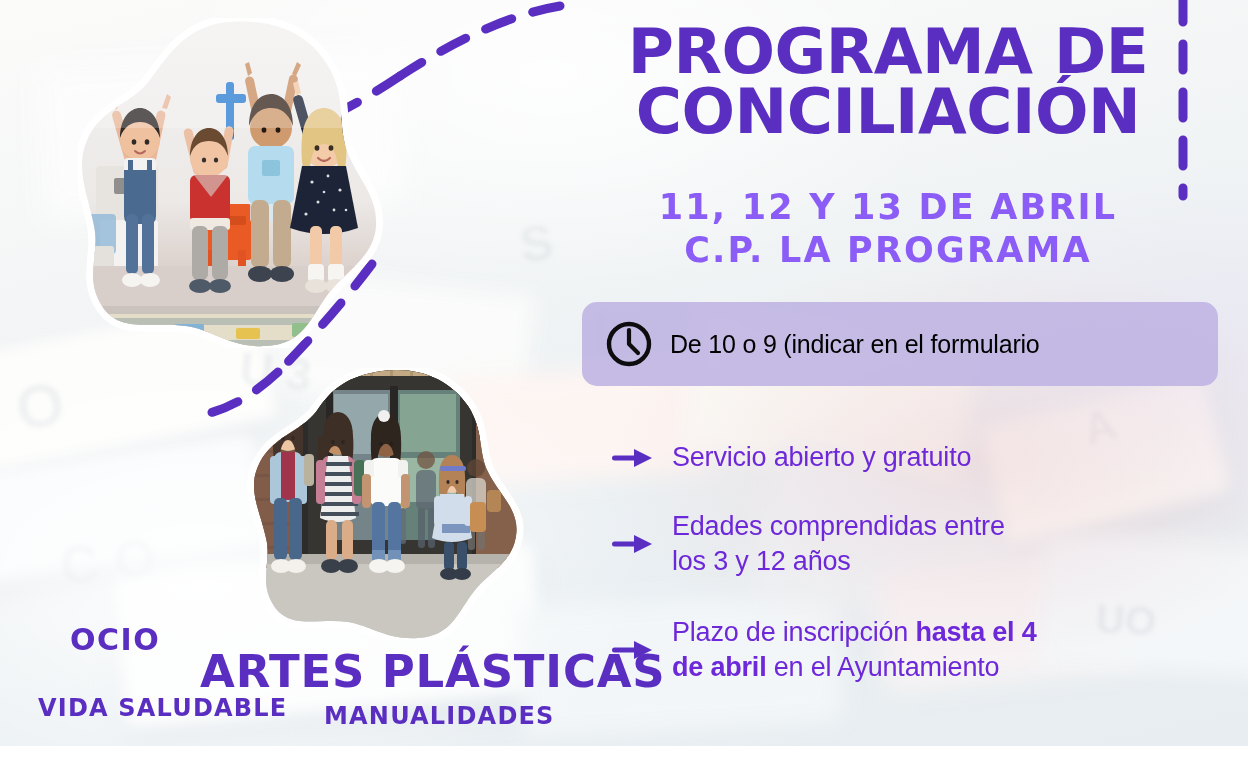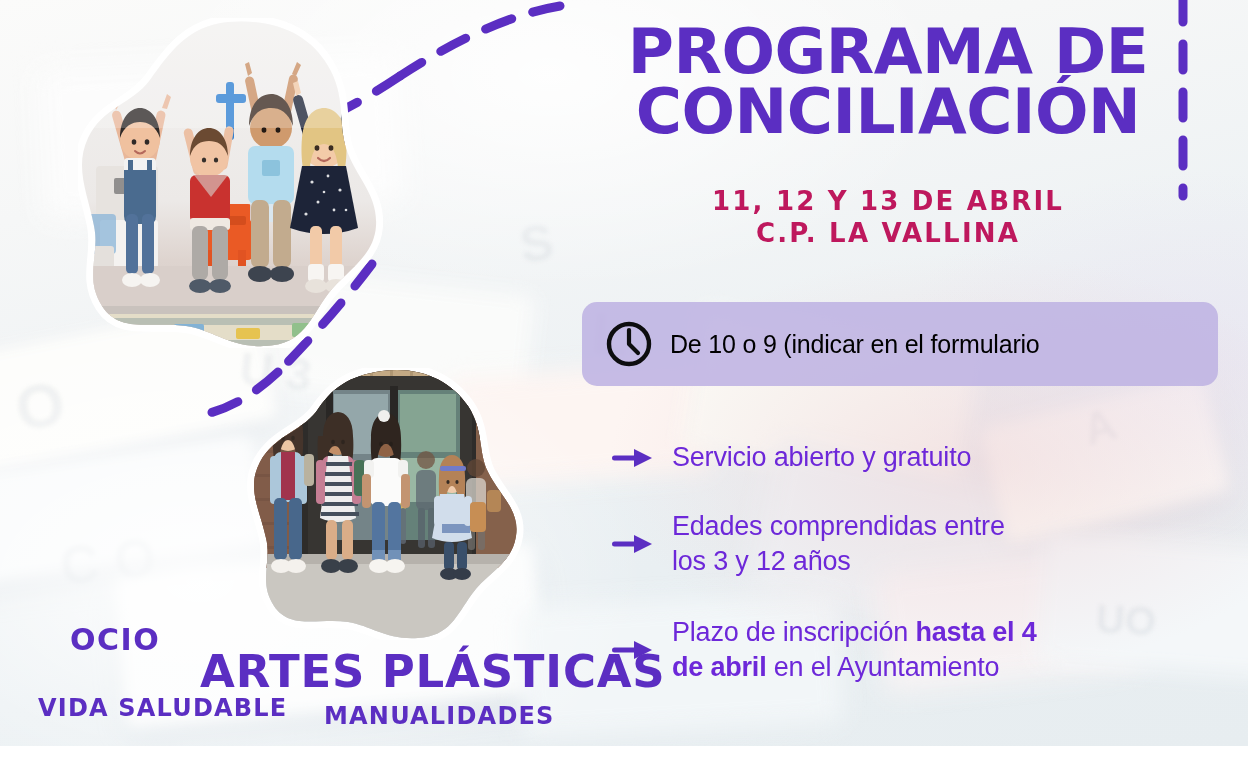--- a/index.html
+++ b/index.html
@@ -58,23 +58,23 @@
   .title{
     position:absolute;left:578px;top:22px;width:620px;
     color:#5B2EC2;
     font-family:"DejaVu Sans", sans-serif;
     font-weight:700;font-size:63px;line-height:0.96;
     letter-spacing:-0.5px;text-align:center;
   }
   .title .l2{display:block;}
   .subtitle{
     position:absolute;left:578px;top:186px;width:620px;
-    color:#be185d;
+    color:#8b5cf6;
     font-family:"DejaVu Sans", sans-serif;
-    font-weight:700;font-size:26px;line-height:1.22;
+    font-weight:700;font-size:35px;line-height:1.22;
     letter-spacing:2.2px;text-align:center;
   }
 
   .schedule{
     position:absolute;left:582px;top:302px;width:636px;height:84px;
     background:rgba(190,179,226,.88);
     border-radius:15px;
     display:flex;align-items:center;gap:16px;
     padding:0 14px 0 22px;box-sizing:border-box;
   }
@@ -448,21 +448,21 @@
     </svg>
   </div>
 
   <div class="title">
     <span>PROGRAMA DE</span>
     <span class="l2">CONCILIACIÓN</span>
   </div>
 
   <div class="subtitle">
     <div>11, 12 Y 13 DE ABRIL</div>
-    <div>C.P. LA VALLINA</div>
+    <div>C.P. LA PROGRAMA</div>
   </div>
 
   <div class="schedule">
     <svg class="clock-icon" viewBox="0 0 50 50" xmlns="http://www.w3.org/2000/svg">
       <circle cx="25" cy="25" r="20" fill="none" stroke="#0d0d0f" stroke-width="4.4"></circle>
       <path d="M25 11 L25 25 L34 34" fill="none" stroke="#0d0d0f" stroke-width="4.2" stroke-linecap="round" stroke-linejoin="round"></path>
     </svg>
     <div class="schedule-text">
       <div>De 10 o 9 (indicar en el formulario</div>
     </div>

